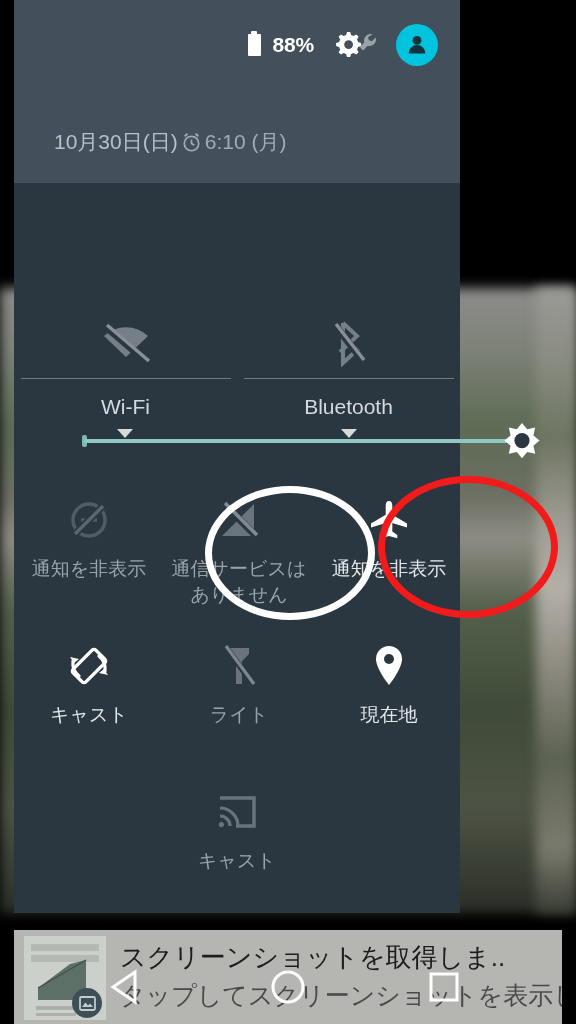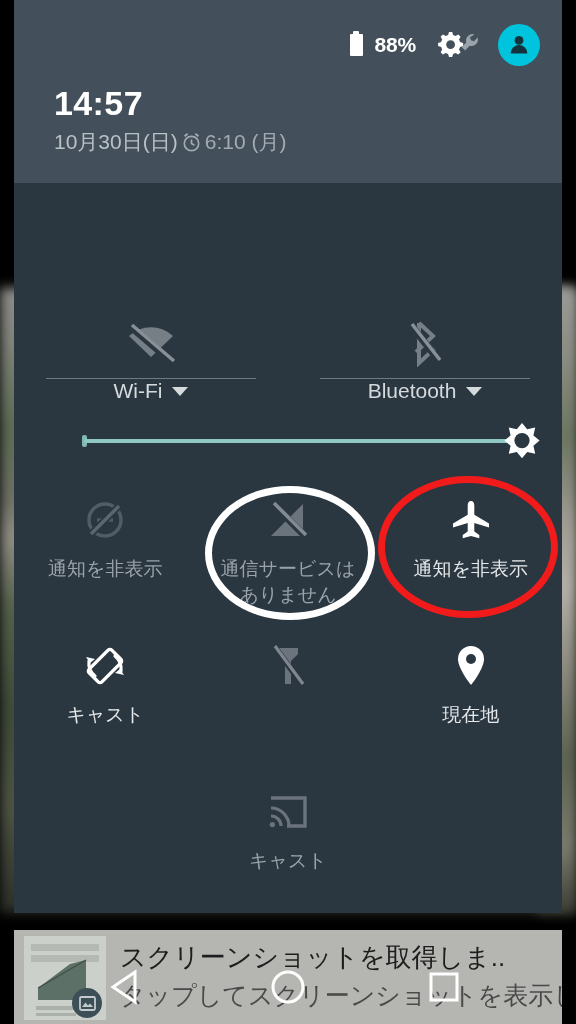--- a/index.html
+++ b/index.html
@@ -35,21 +35,21 @@
         #9a9a96 0px, #8a8d82 70px, #6c7562 150px,
         #9d9a91 230px, #b4b0a8 300px, #8d8a80 380px,
         #5c6352 470px, #7a7b6e 560px, #3a3d33 625px);
     filter:blur(6px);
   }
 
   
   .panel {
     position:absolute;
     left:14px; top:0;
-    width:548px; height:913px;
+    width:446px; height:913px;
     background:#2b3740;
     z-index:5;
   }
   .panel-header {
     position:absolute;
     left:0; top:0; width:100%; height:183px;
     background:#434f5a;
   }
 
   
@@ -121,22 +121,23 @@
   }
   .dual-tile {
     flex:1; position:relative;
     display:flex; flex-direction:column; align-items:center;
   }
   .dual-icon { height:62px; display:flex; align-items:center; justify-content:center; }
   .dual-divider {
     width:210px; height:1px; background:#6f7a83; margin-top:4px;
   }
   .dual-label {
+    margin-top:16px;
     display:flex; align-items:center; gap:10px;
-    color:#d5dadd; font-size:21px;
+    color:#d5dadd; font-size:21px;flex-direction:column;
   }
   .caret {
     width:0; height:0;
     border-left:8px solid transparent;
     border-right:8px solid transparent;
     border-top:9px solid #d5dadd;
   }
 
   
   .tile-grid {
@@ -264,21 +265,20 @@
       </div>
 
       <div class="profile-avatar">
         <svg width="26" height="26" viewBox="0 0 26 26">
           <circle cx="13" cy="8.4" r="4.4" fill="#12333c"></circle>
           <path d="M4.6,21.5 a8.4,8.4 0 0 1 16.8,0 z" fill="#12333c"></path>
         </svg>
       </div>
     </div>
 
-    <div class="clock">14:57</div>
     <div class="date-row">
       <span>10月30日(日)</span>
       <svg width="21" height="21" viewBox="0 0 21 21">
         <circle cx="10.5" cy="11.5" r="7.2" fill="none" stroke="#a3abb2" stroke-width="1.7"></circle>
         <path d="M10.5,7.6 L10.5,11.5 L13.4,13.2" fill="none" stroke="#a3abb2" stroke-width="1.7"></path>
         <path d="M3.6,4.2 L6.6,1.8 M17.4,4.2 L14.4,1.8" stroke="#a3abb2" stroke-width="1.9" fill="none"></path>
       </svg>
       <span class="alarm-time">6:10 (月)</span>
     </div>
 
@@ -384,20 +384,21 @@
         </div>
 
         <div class="tile">
           <div class="tile-icon">
             <svg width="34" height="46" viewBox="0 0 34 46">
               <path d="M7,5 L27,5 L27,11 L20,18 L20,41 L14,41 L14,18 L7,11 Z" fill="#6b747c"></path>
               <path d="M3,3 L31,41" stroke="#2b3740" stroke-width="6"></path>
               <path d="M4,3 L32,41" stroke="#7e868e" stroke-width="3.2"></path>
             </svg>
           </div>
+          <div class="tile-label off">ライト</div>
         </div>
 
         <div class="tile">
           <div class="tile-icon">
             <svg width="34" height="46" viewBox="0 0 34 46">
               <path d="M17,3 a13,13 0 0 1 13,13 c0,10 -13,26 -13,26
                        c0,0 -13,-16 -13,-26 a13,13 0 0 1 13,-13 z" fill="#ffffff"></path>
               <circle cx="17" cy="16" r="5" fill="#2b3740"></circle>
             </svg>
           </div>

